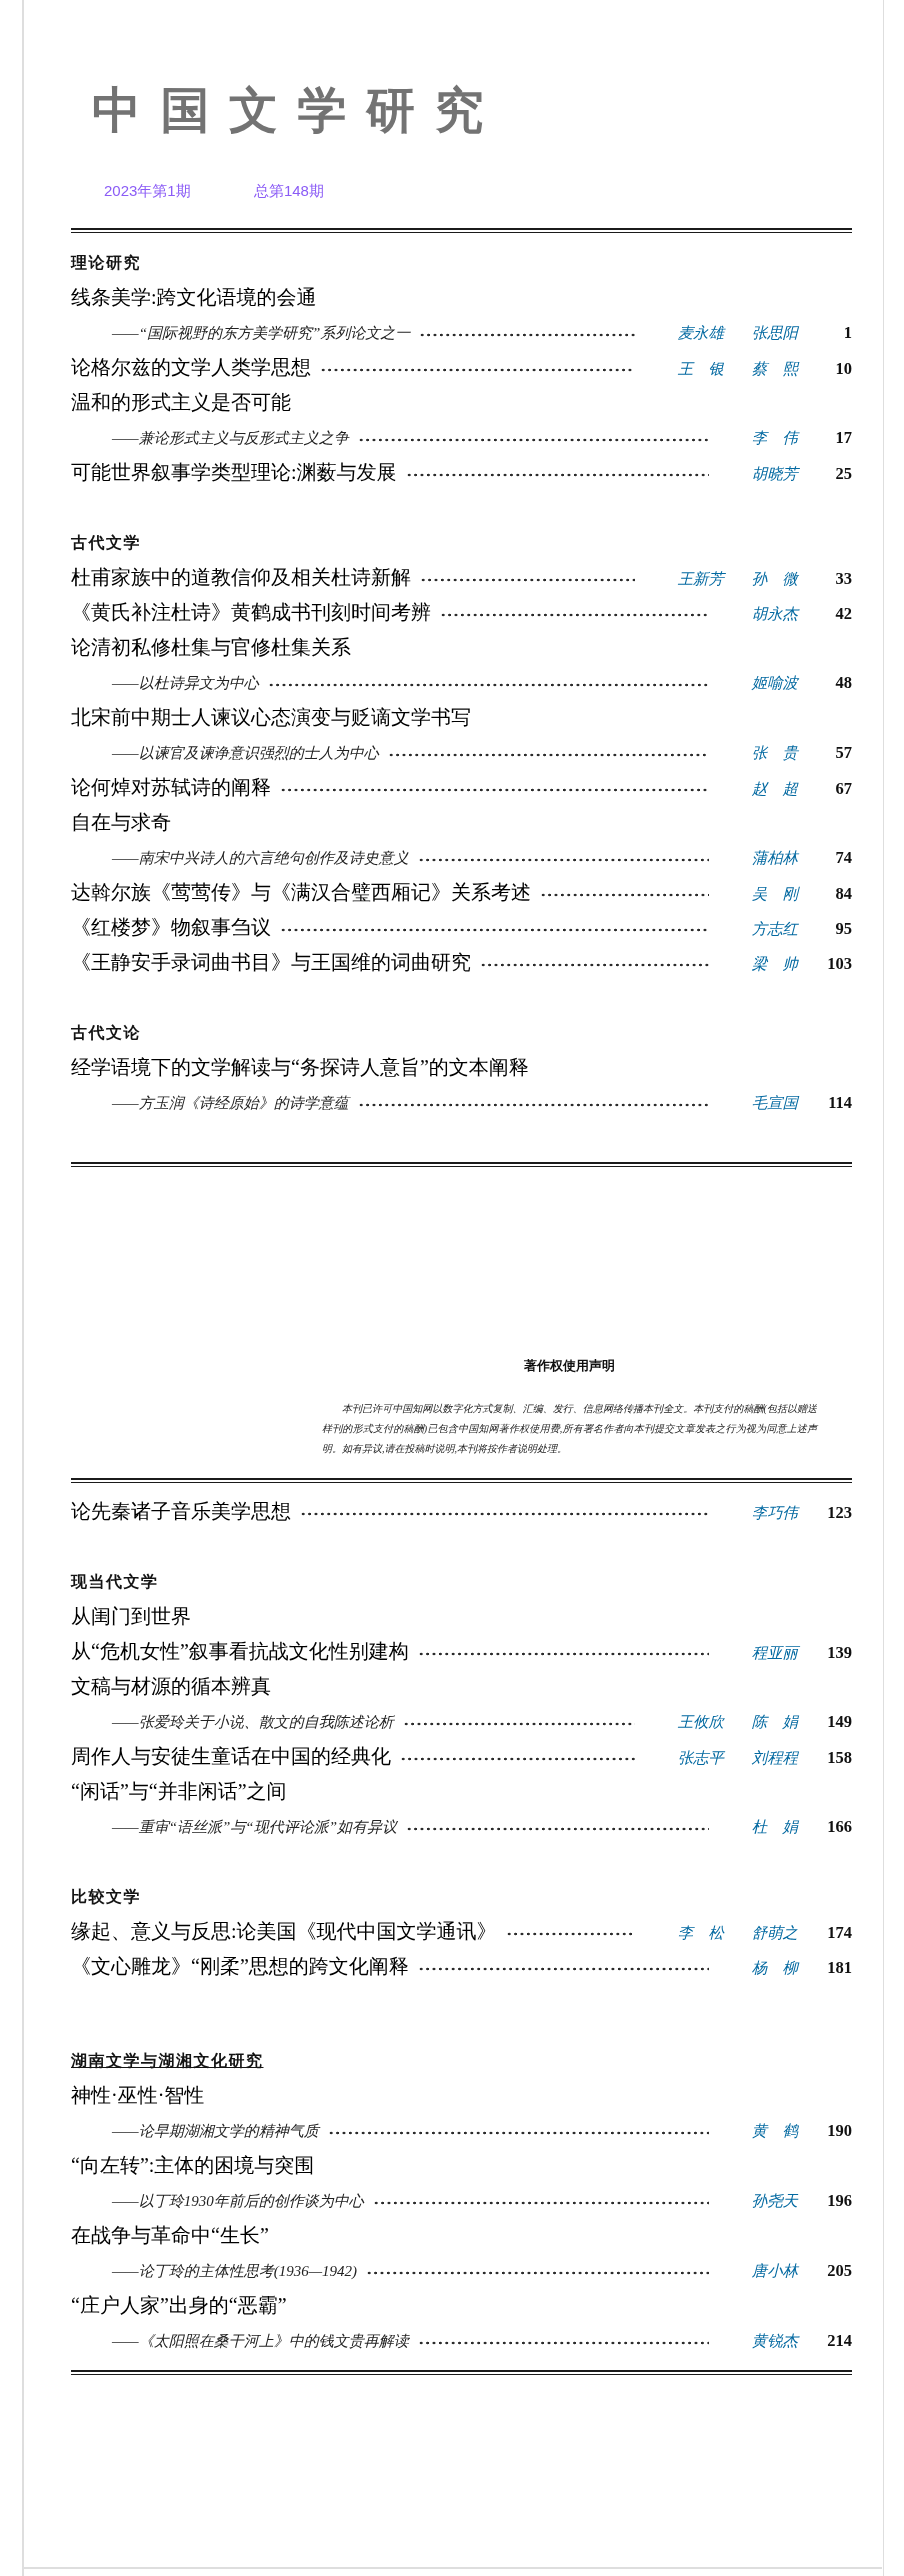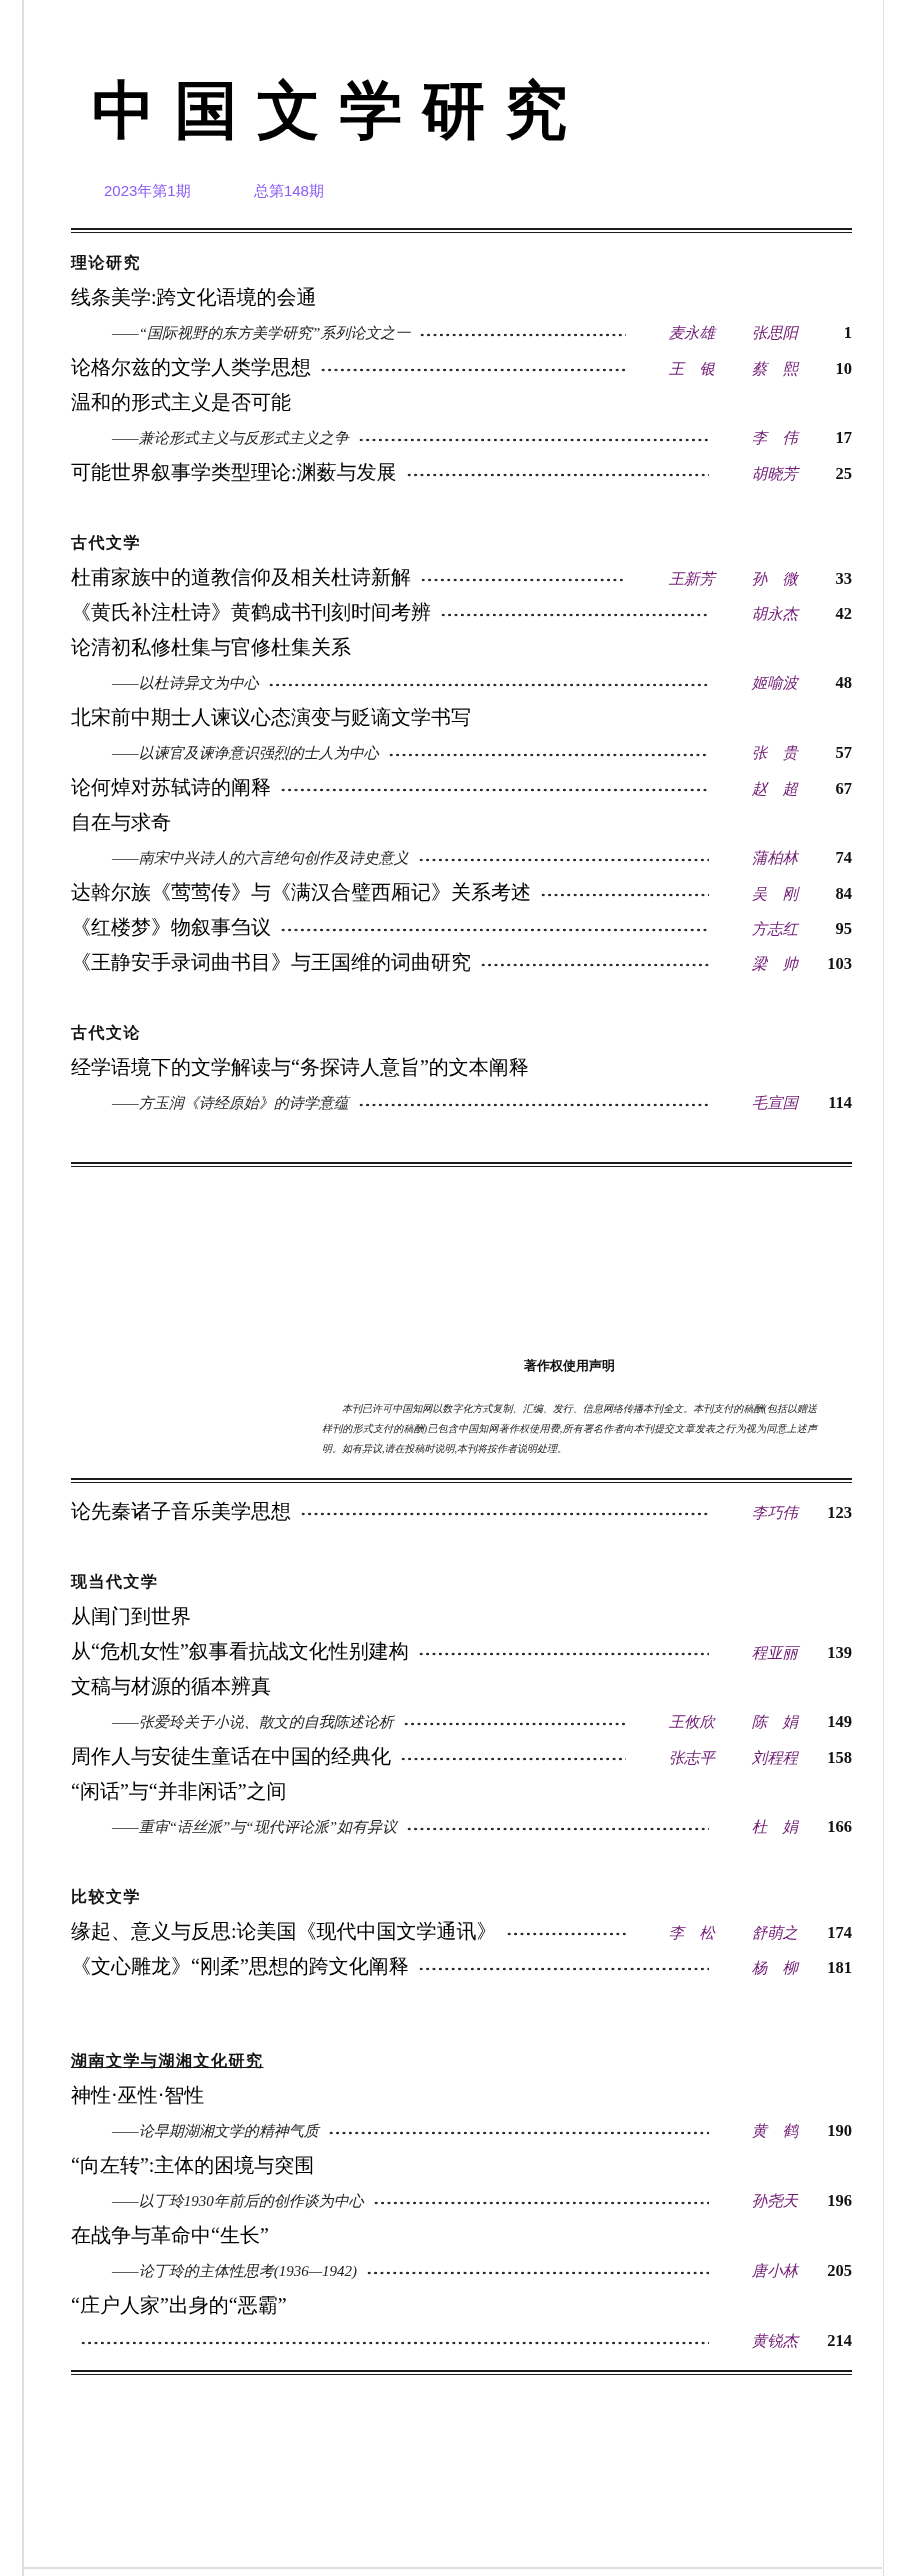--- a/index.html
+++ b/index.html
@@ -11,22 +11,22 @@
   .scan-edge{position:absolute;background:#dedede;}
   .scan-edge.left{left:22px;top:0;width:1.5px;height:2576px;}
   .scan-edge.right{right:21px;top:0;width:1.5px;height:2576px;}
   .scan-edge.bottom{left:22px;bottom:7.5px;height:1.5px;width:860px;}
 
   .page{position:relative;padding:0 53px 0 71px;}
 
   
   .masthead{padding-top:44px;padding-left:21px;}
   .journal-title{
-    margin:0;font-size:63px;font-weight:900;line-height:134px;height:134px;
-    letter-spacing:19.5px;color:#000000;white-space:nowrap;
+    margin:0;font-size:49px;font-weight:900;line-height:134px;height:134px;
+    letter-spacing:19.5px;color:#737373;white-space:nowrap;
   }
   .issue-line{height:25.5px;line-height:25.5px;font-size:15px;padding-left:12px;
     font-family:"Liberation Sans","DejaVu Sans",sans-serif;color:#8b5cf6;}
   .issue-line .vol{margin-left:59px;}
 
   
   .double-rule{
     height:2.3px;border-top:2.3px solid #1b1b1b;border-bottom:1.5px solid #1b1b1b;
     margin-top:24px;
   }
@@ -44,21 +44,21 @@
   .section-label.first{margin-top:12px;}
   .section-label.wide-gap{margin-top:59px;text-decoration:underline;}
   .row{display:flex;align-items:baseline;height:35px;line-height:35px;white-space:nowrap;}
   .etitle{font-size:20px;color:#000000;}
   .esub{font-size:15px;font-style:italic;color:#222;padding-left:41px;}
   .leader{
     flex:1;height:7.5px;align-self:flex-end;margin:0 7.5px 11.3px 9px;
     background-image:radial-gradient(circle,#2b2b2b 1.1px,transparent 1.5px);
     background-size:6.4px 7.5px;background-repeat:repeat-x;background-position:left center;
   }
-  .authors{display:inline-flex;gap:37px;margin-right:18px;font-size:15.4px;font-style:italic;color:#701a75;margin-left:35px;}
+  .authors{display:inline-flex;gap:28px;margin-right:18px;font-size:15.4px;font-style:italic;color:#0369a1;margin-left:35px;}
   .pageno{min-width:36px;text-align:right;font-weight:bold;font-size:16.5px;color:#111;}
   .standalone-first{margin-top:10.5px;}
 
   
   .notice{margin-top:188px;margin-left:251px;width:495px;}
   .notice-title{
     text-align:center;font-weight:bold;font-size:13px;height:22.5px;line-height:22.5px;
     font-family:"Liberation Sans","DejaVu Sans",sans-serif;color:#111;
   }
   .notice-body{
@@ -392,20 +392,21 @@
           </span>
     <span class="pageno">205</span>
   </div>
 </div>
       <div>
   <div class="row">
     <span class="etitle">“庄户人家”出身的“恶霸”</span>
   </div>
 
   <div class="row">
+    <span class="esub">——《太阳照在桑干河上》中的钱文贵再解读</span>
     <span class="leader"></span>
     <span class="authors">
             <span>黄锐杰</span>
           </span>
     <span class="pageno">214</span>
   </div>
 </div>
   <div class="double-rule bottom"></div>
 </main>
 </div>

